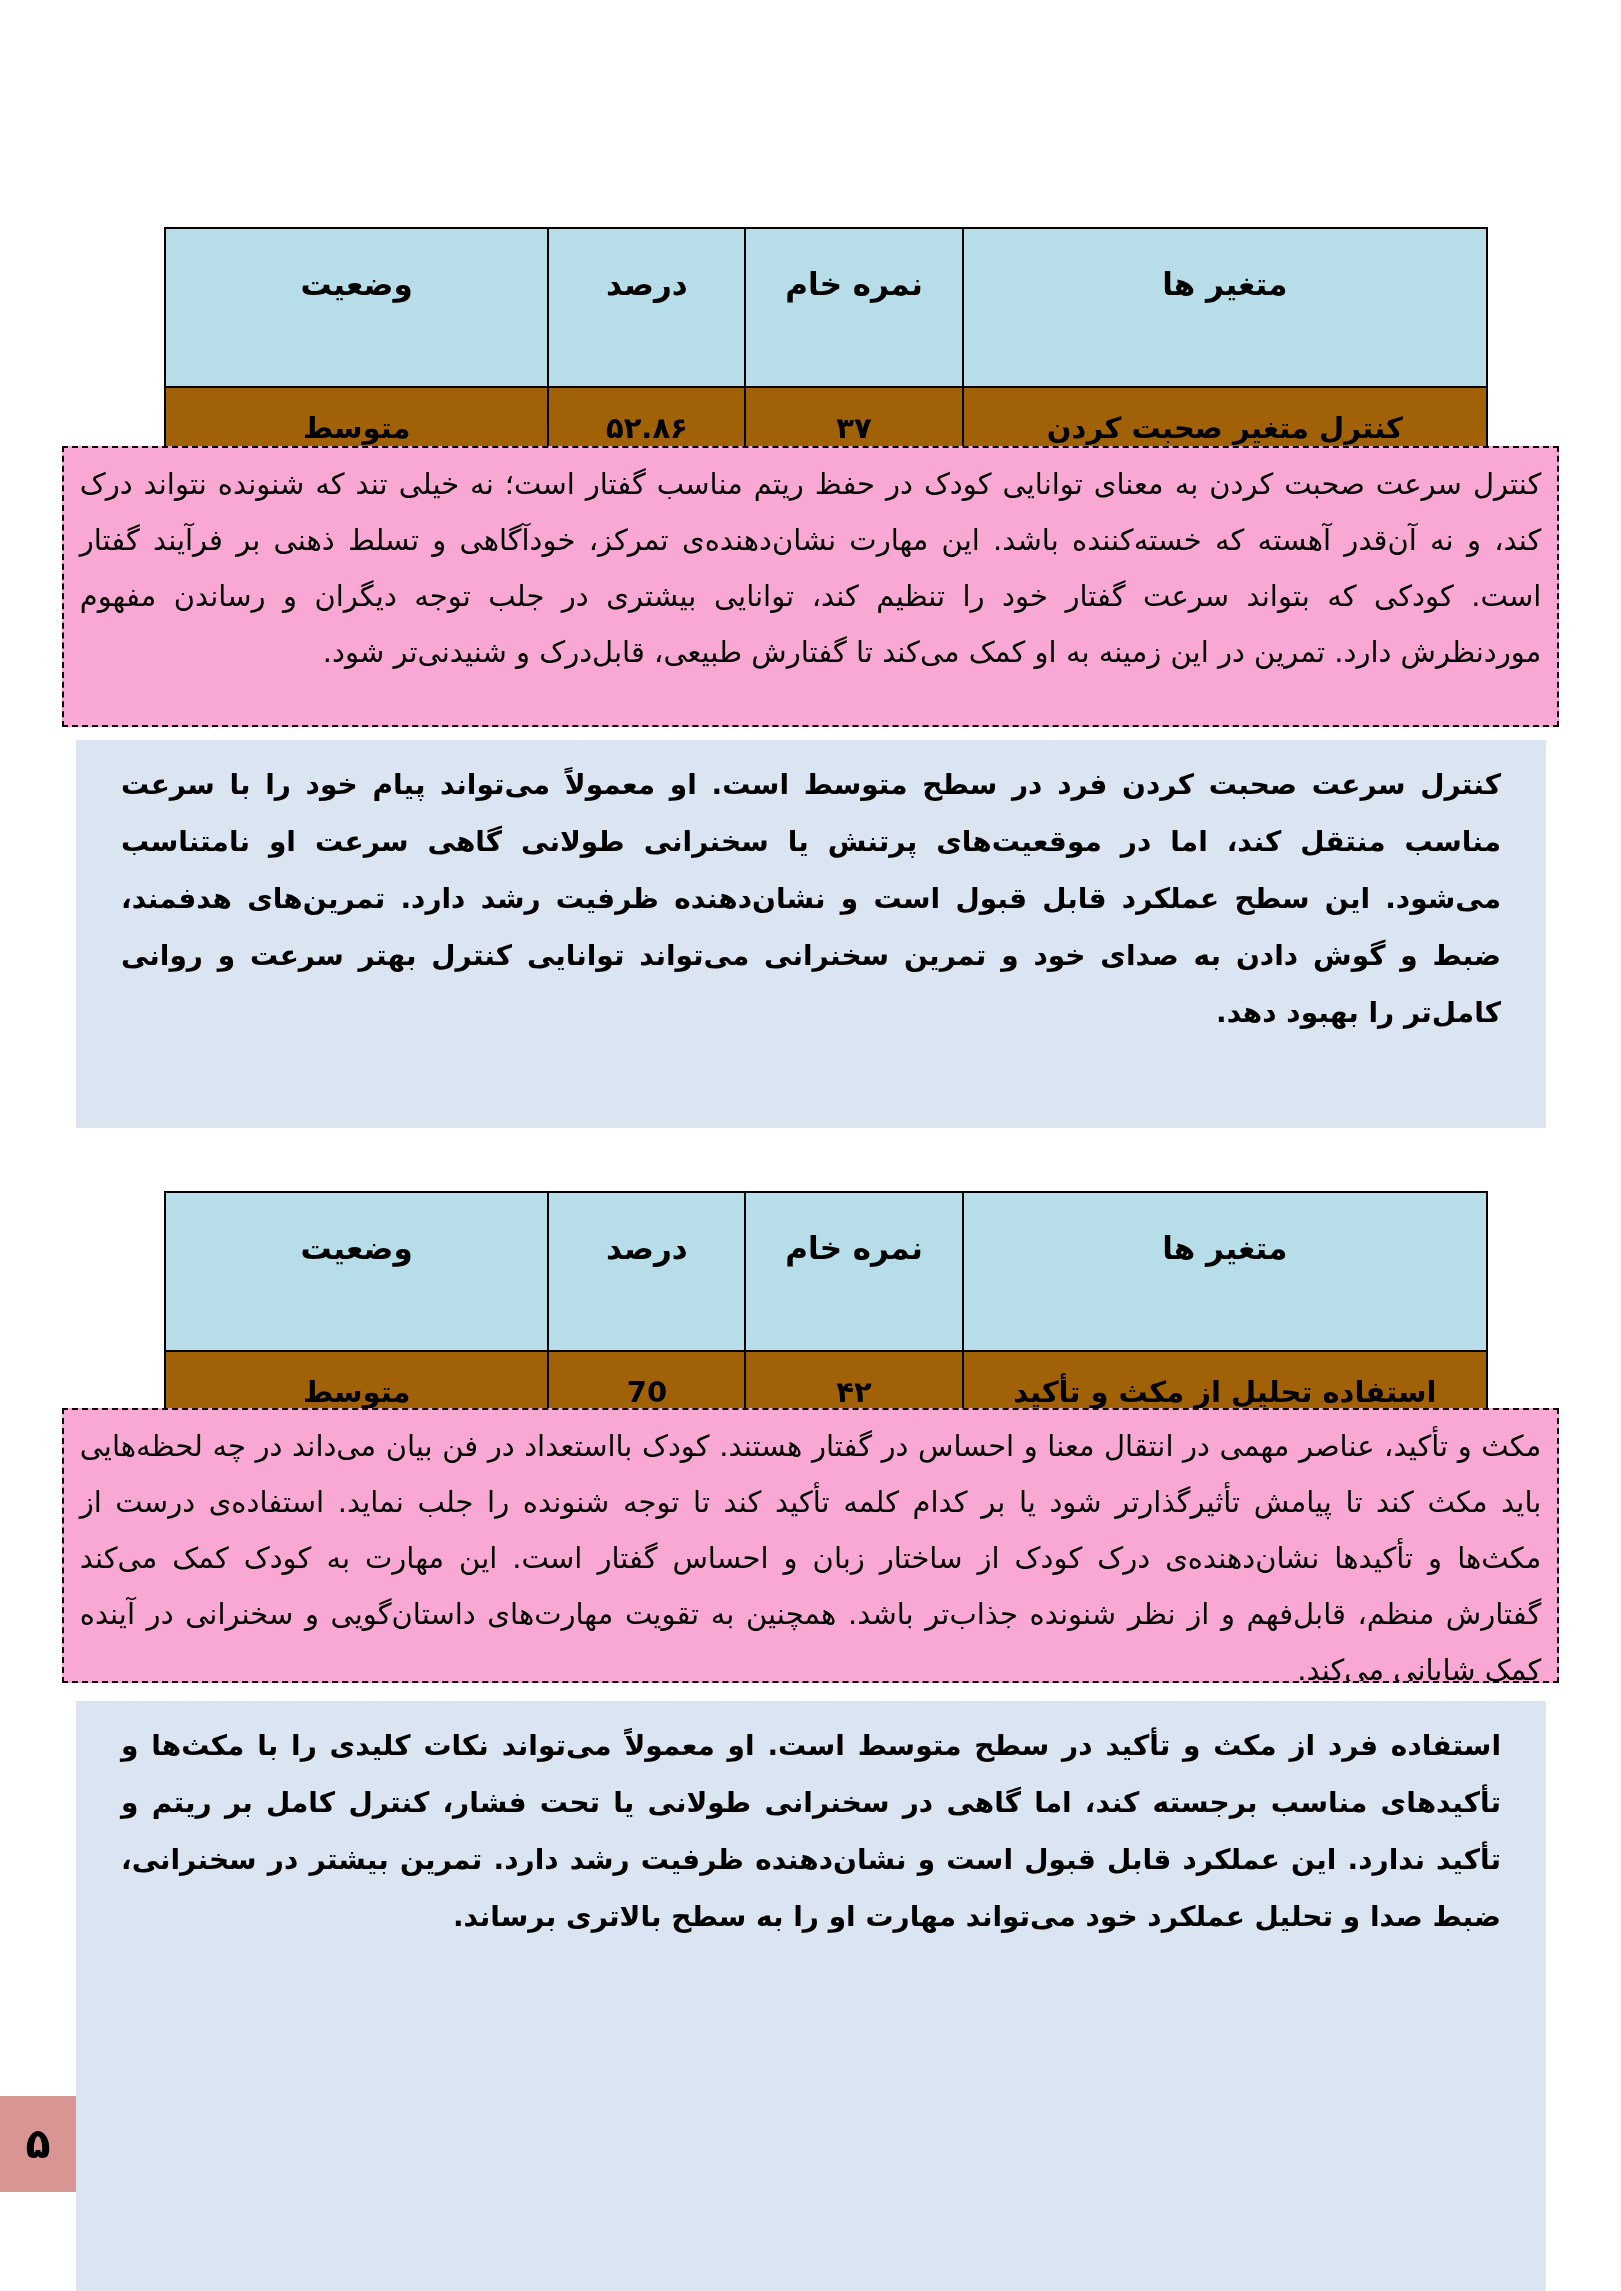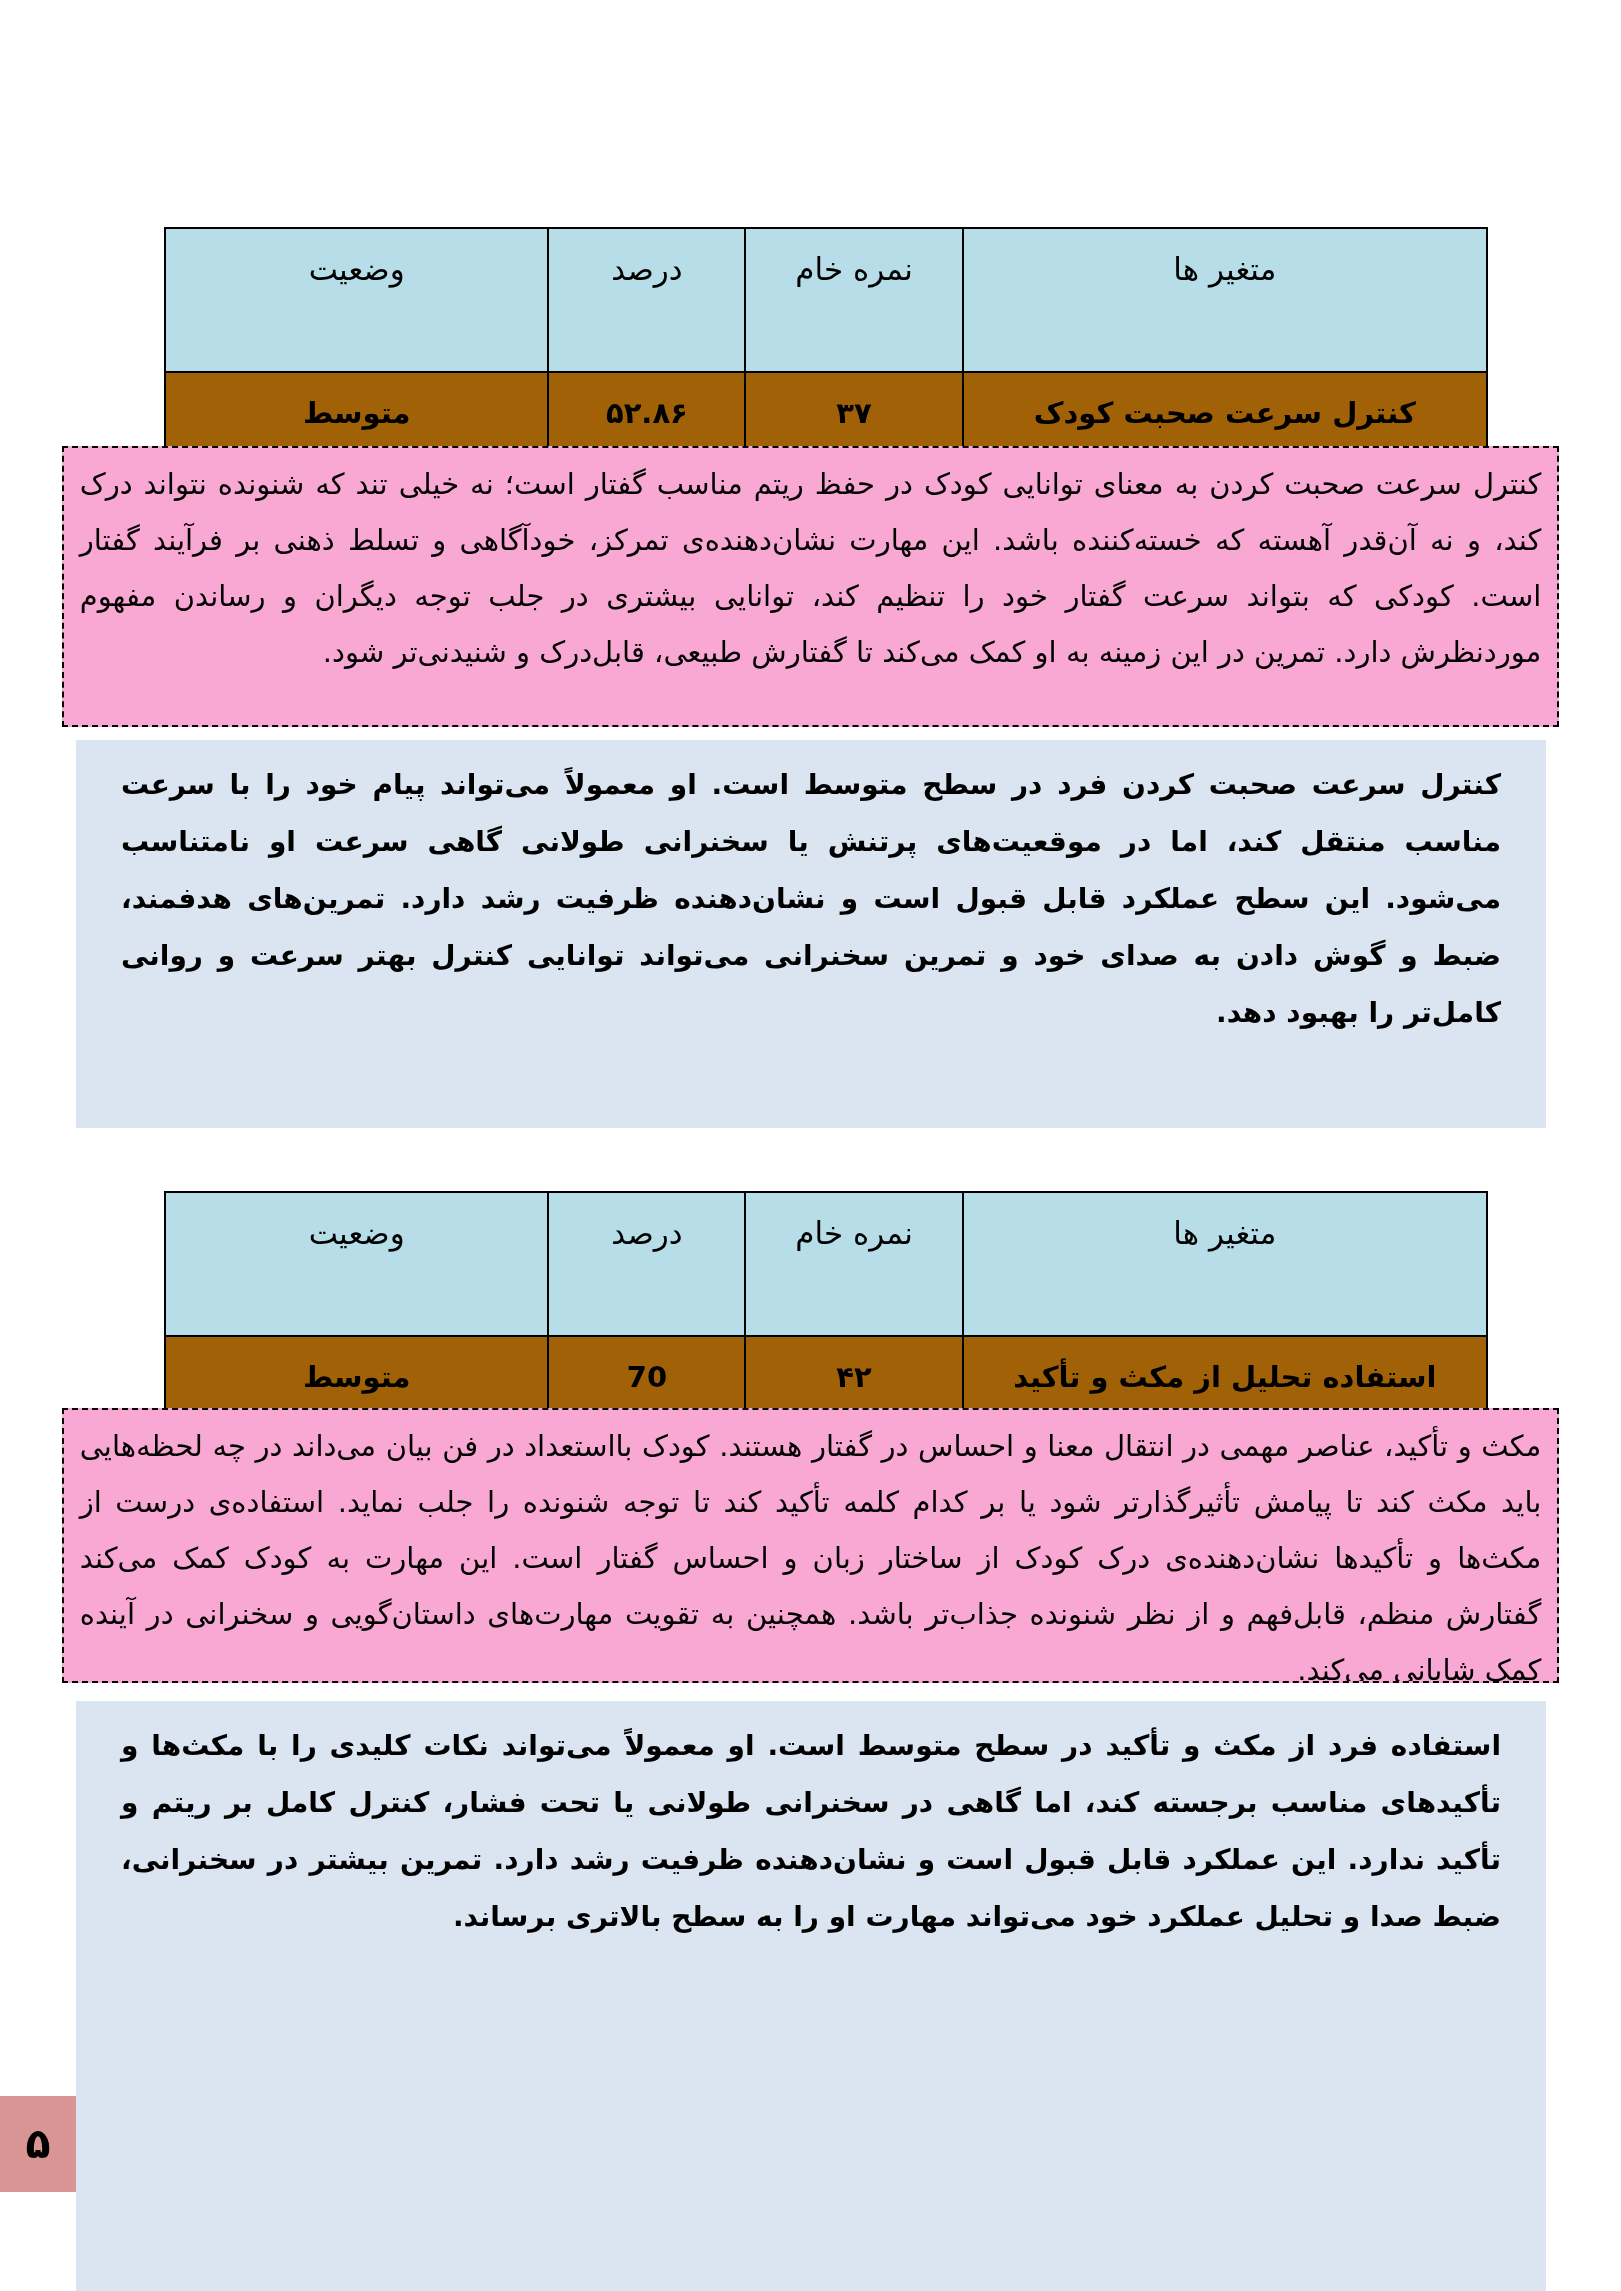--- a/index.html
+++ b/index.html
@@ -26,23 +26,23 @@
   .score-table.t1{top:227px;}
   .score-table.t2{top:1191px;}
   .score-table th,.score-table td{
     border:2px solid #000;
     text-align:center;
     overflow:hidden;
   }
   .score-table th{
     height:119px;
     vertical-align:top;
-    padding-top:22px;
+    padding-top:37px;
     font-size:31px;
-    font-weight:normal;
+    font-weight:bold;
     background:#b6dde8;
   }
   .score-table td{
     height:78px;
     vertical-align:middle;
     font-size:29px;
     font-weight:bold;
     background:#a16207;
   }
   .score-table{border:2.9px solid #000;}
@@ -107,21 +107,21 @@
         <col style="width:383px">
     </colgroup>
     <tbody>
         <tr>
       <th>متغیر ها</th>
       <th>نمره خام</th>
       <th>درصد</th>
       <th>وضعیت</th>
     </tr>
     <tr>
-      <td>کنترل سرعت صحبت کودک</td>
+      <td>کنترل متغیر صحبت کردن</td>
       <td>۳۷</td>
       <td>۵۲.۸۶</td>
       <td>متوسط</td>
     </tr>
   </tbody>
     </table>
 
   <div class="desc-box d1">
     <span>کنترل سرعت صحبت کردن به معنای توانایی کودک در حفظ ریتم مناسب گفتار است؛ نه خیلی تند که شنونده نتواند درک کند، و نه آن‌قدر آهسته که خسته‌کننده باشد. این مهارت نشان‌دهنده‌ی تمرکز، خودآگاهی و تسلط ذهنی بر فرآیند گفتار است. کودکی که بتواند سرعت گفتار خود را تنظیم کند، توانایی بیشتری در جلب توجه دیگران و رساندن مفهوم موردنظرش دارد. تمرین در این زمینه به او کمک می‌کند تا گفتارش طبیعی، قابل‌درک و شنیدنی‌تر شود.</span>
   </div>

